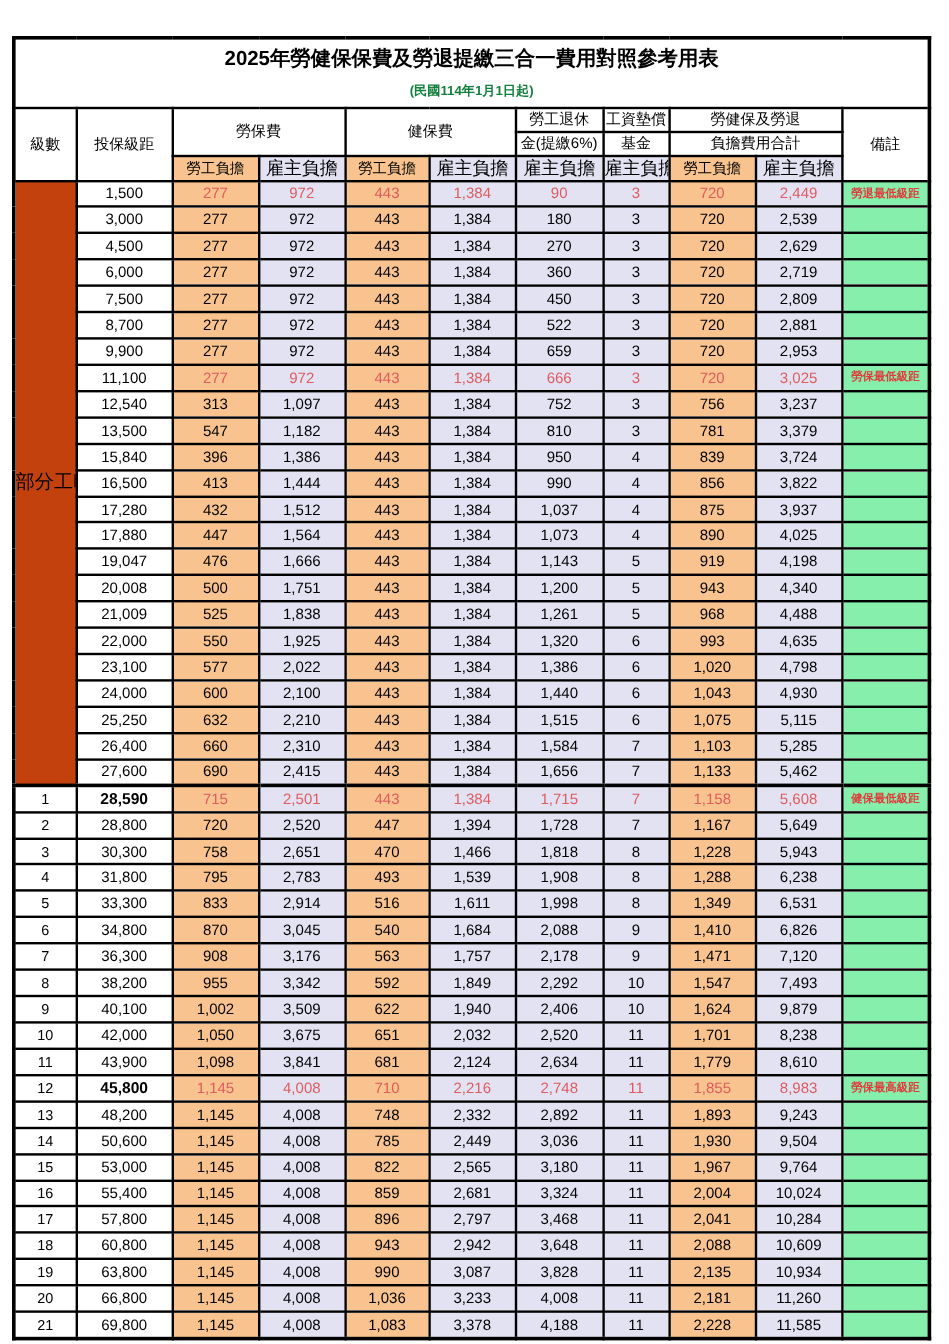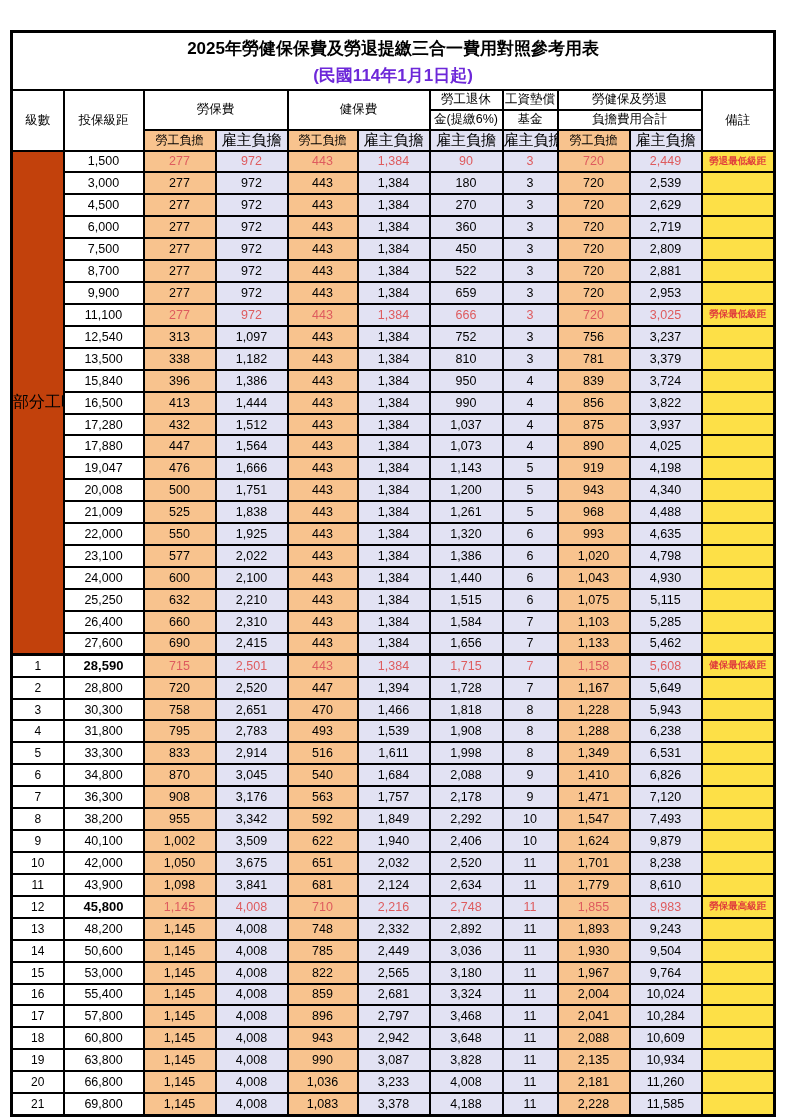--- a/index.html
+++ b/index.html
@@ -22,34 +22,34 @@
     border:3px solid var(--line);
   }
   th,td{
     border:2px solid var(--line);
     padding:0;text-align:center;vertical-align:middle;
     overflow:hidden;white-space:nowrap;
   }
   
   .title-cell{height:58px;background:#fff;}
   .title{font-size:17px;font-weight:bold;line-height:30px;color:#000;}
-  .subtitle{font-size:17px;font-weight:bold;line-height:24px;color:#6d28d9;}
+  .subtitle{font-size:11px;font-weight:bold;line-height:24px;color:#15803d;}
   
   thead th.hdr{font-weight:normal;font-size:12.5px;background:#fff;color:#000;}
   tr.hdr-row{height:20px;}
   th.sub-worker{background:var(--worker-bg);font-weight:normal;font-size:12px;font-family:Liberation Mono, monospace;}
   th.sub-employer{background:var(--employer-bg);font-weight:normal;font-size:15px;}
   
   tbody tr{height:21.93px;}
   tbody td{font-size:12.5px;color:#000;}
   td.col-level{background:#fff;font-size:12px;}
   td.col-bracket{background:#fff;font-size:12.5px;}
   td.worker{background:var(--worker-bg);}
   td.employer{background:var(--employer-bg);}
-  td.col-remark{background:#fde047;font-size:9.5px;font-weight:bold;color:var(--remark-red);}
+  td.col-remark{background:#86efac;font-size:9.5px;font-weight:bold;color:var(--remark-red);}
   td.part-time{background:#c2410c;font-size:16px;}
   tr.red-row td.worker, tr.red-row td.employer{color:var(--red);}
   td.bold-bracket{font-weight:bold;font-size:13px;}
   tr.thick-top td{border-top-width:3px;}
 </style>
 </head>
 <body>
 
 <table class="premium">
   <colgroup>
@@ -203,21 +203,21 @@
         <td class="worker">443</td>
         <td class="employer">1,384</td>
         <td class="employer">752</td>
         <td class="employer">3</td>
         <td class="worker">756</td>
         <td class="employer">3,237</td>
         <td class="col-remark"></td>
       </tr>
       <tr>
         <td class="col-bracket">13,500</td>
-        <td class="worker">338</td>
+        <td class="worker">547</td>
         <td class="employer">1,182</td>
         <td class="worker">443</td>
         <td class="employer">1,384</td>
         <td class="employer">810</td>
         <td class="employer">3</td>
         <td class="worker">781</td>
         <td class="employer">3,379</td>
         <td class="col-remark"></td>
       </tr>
       <tr>

